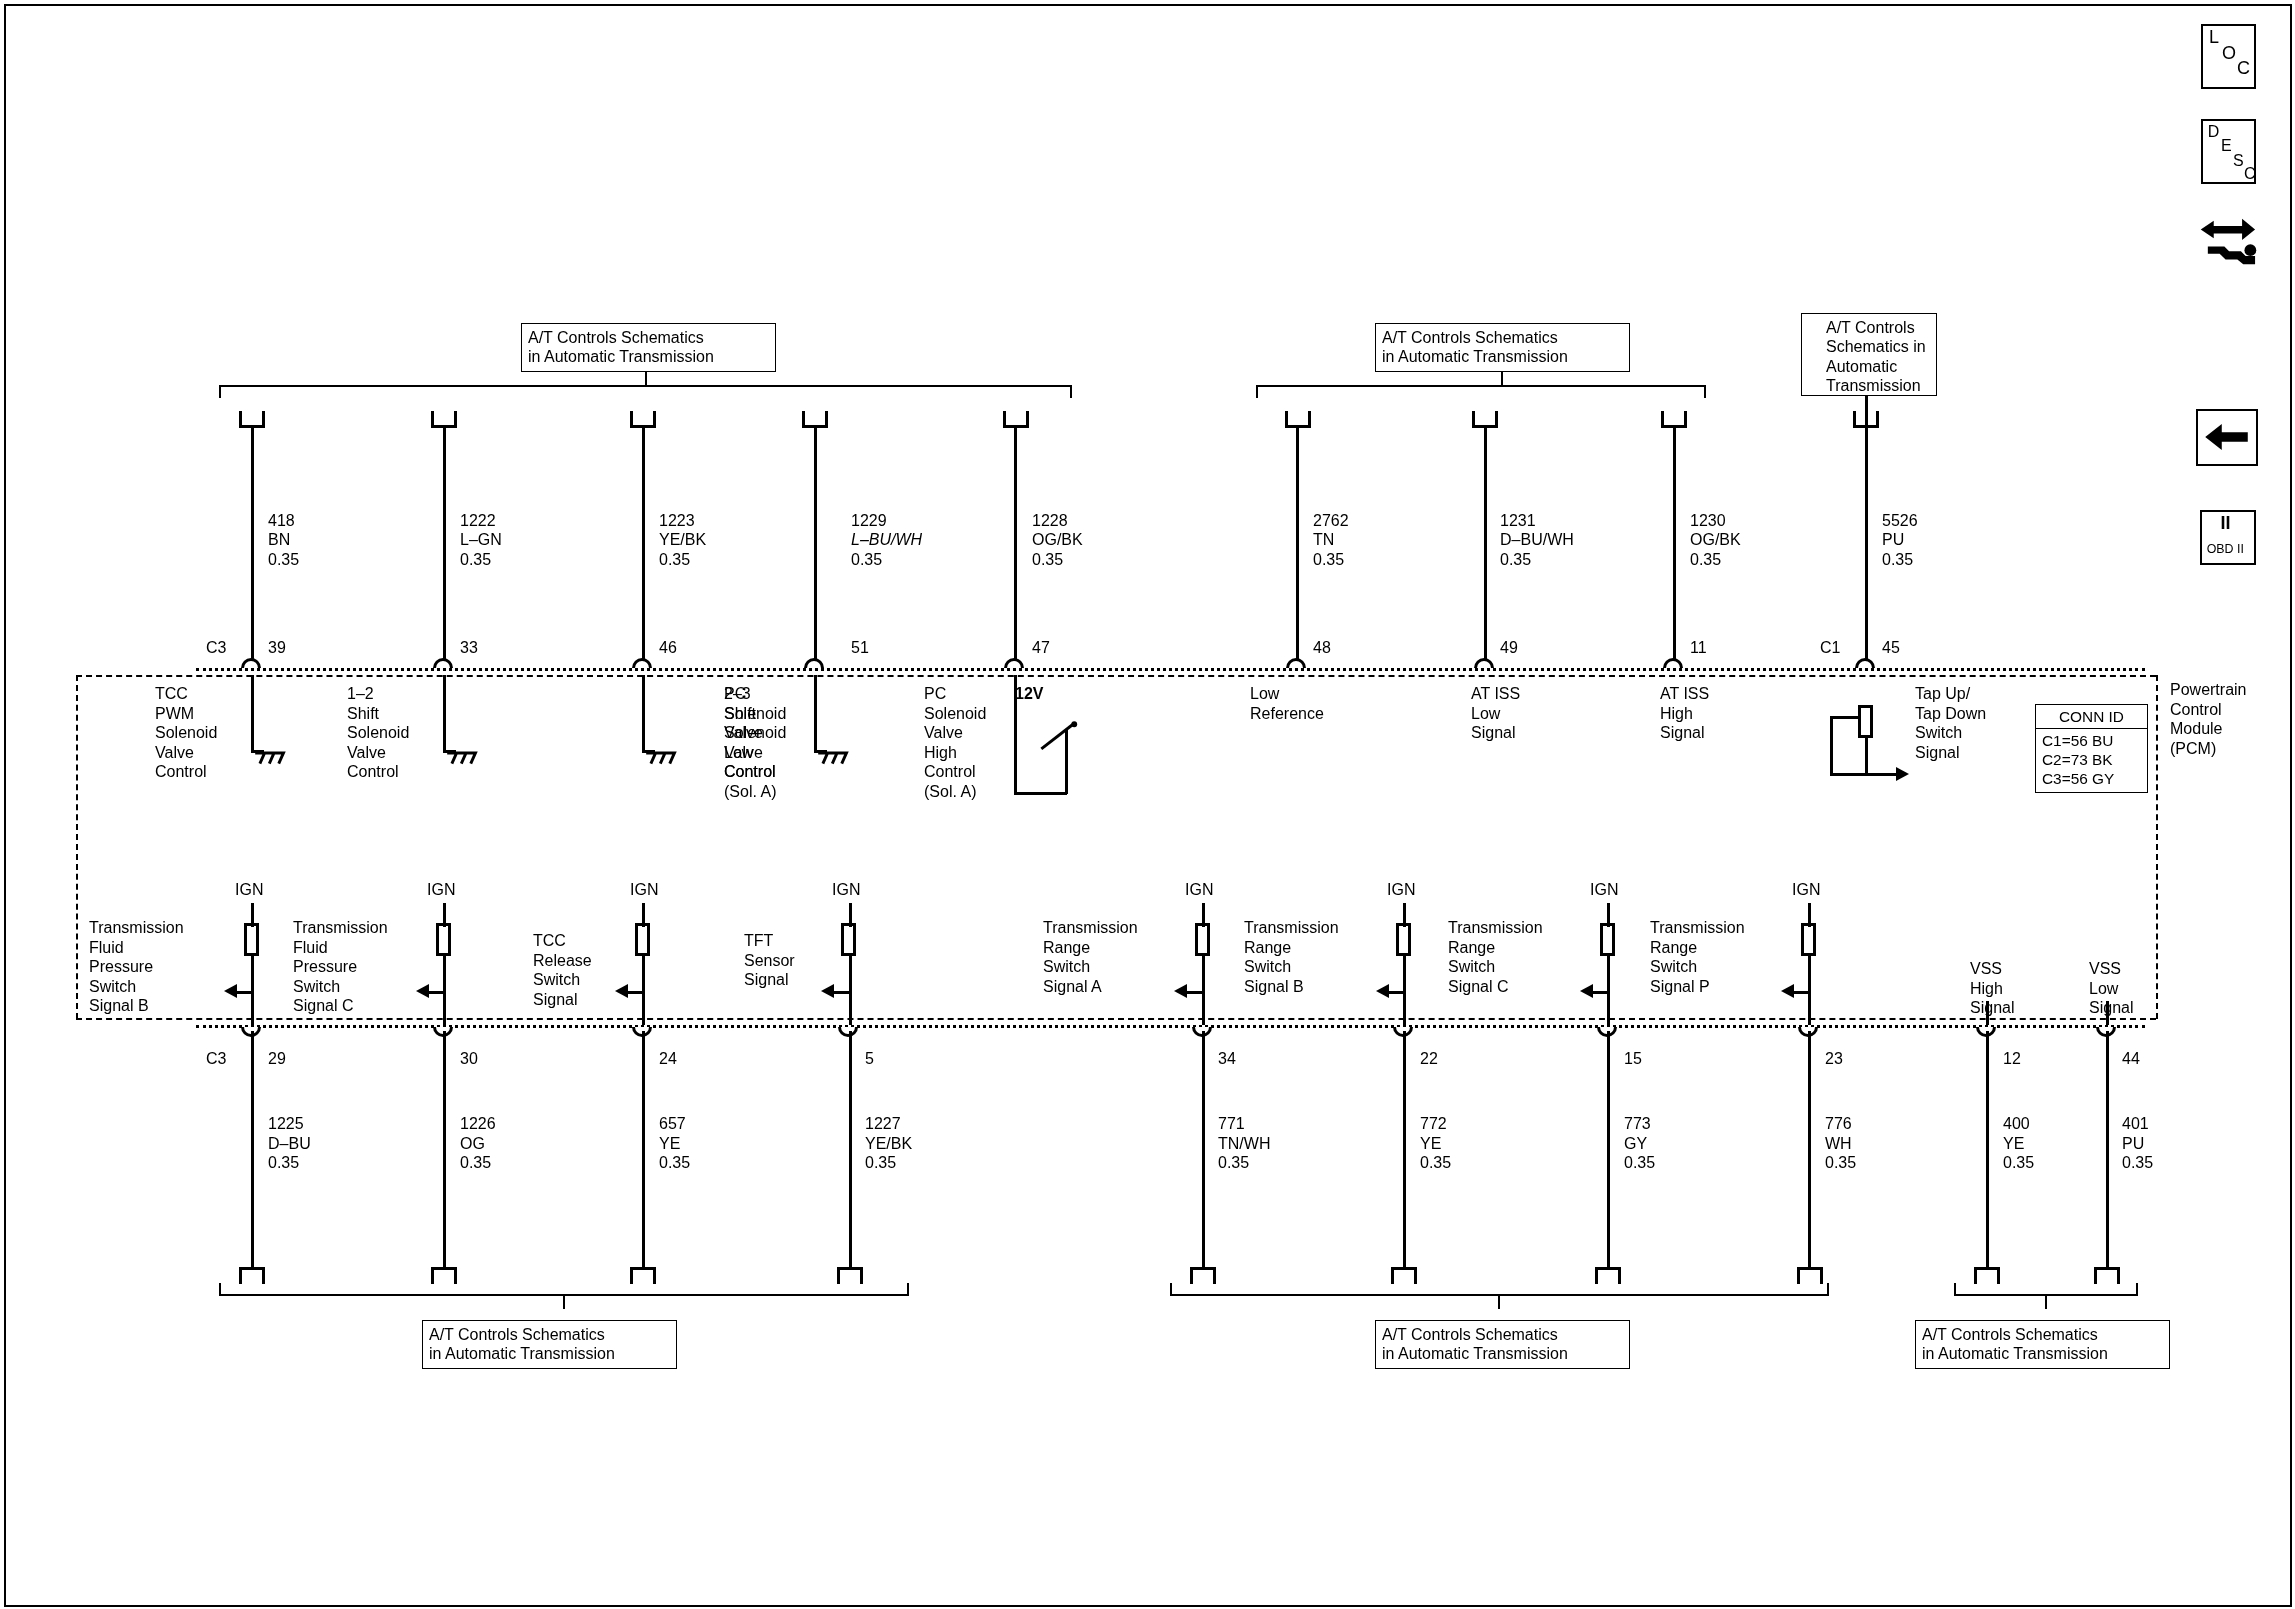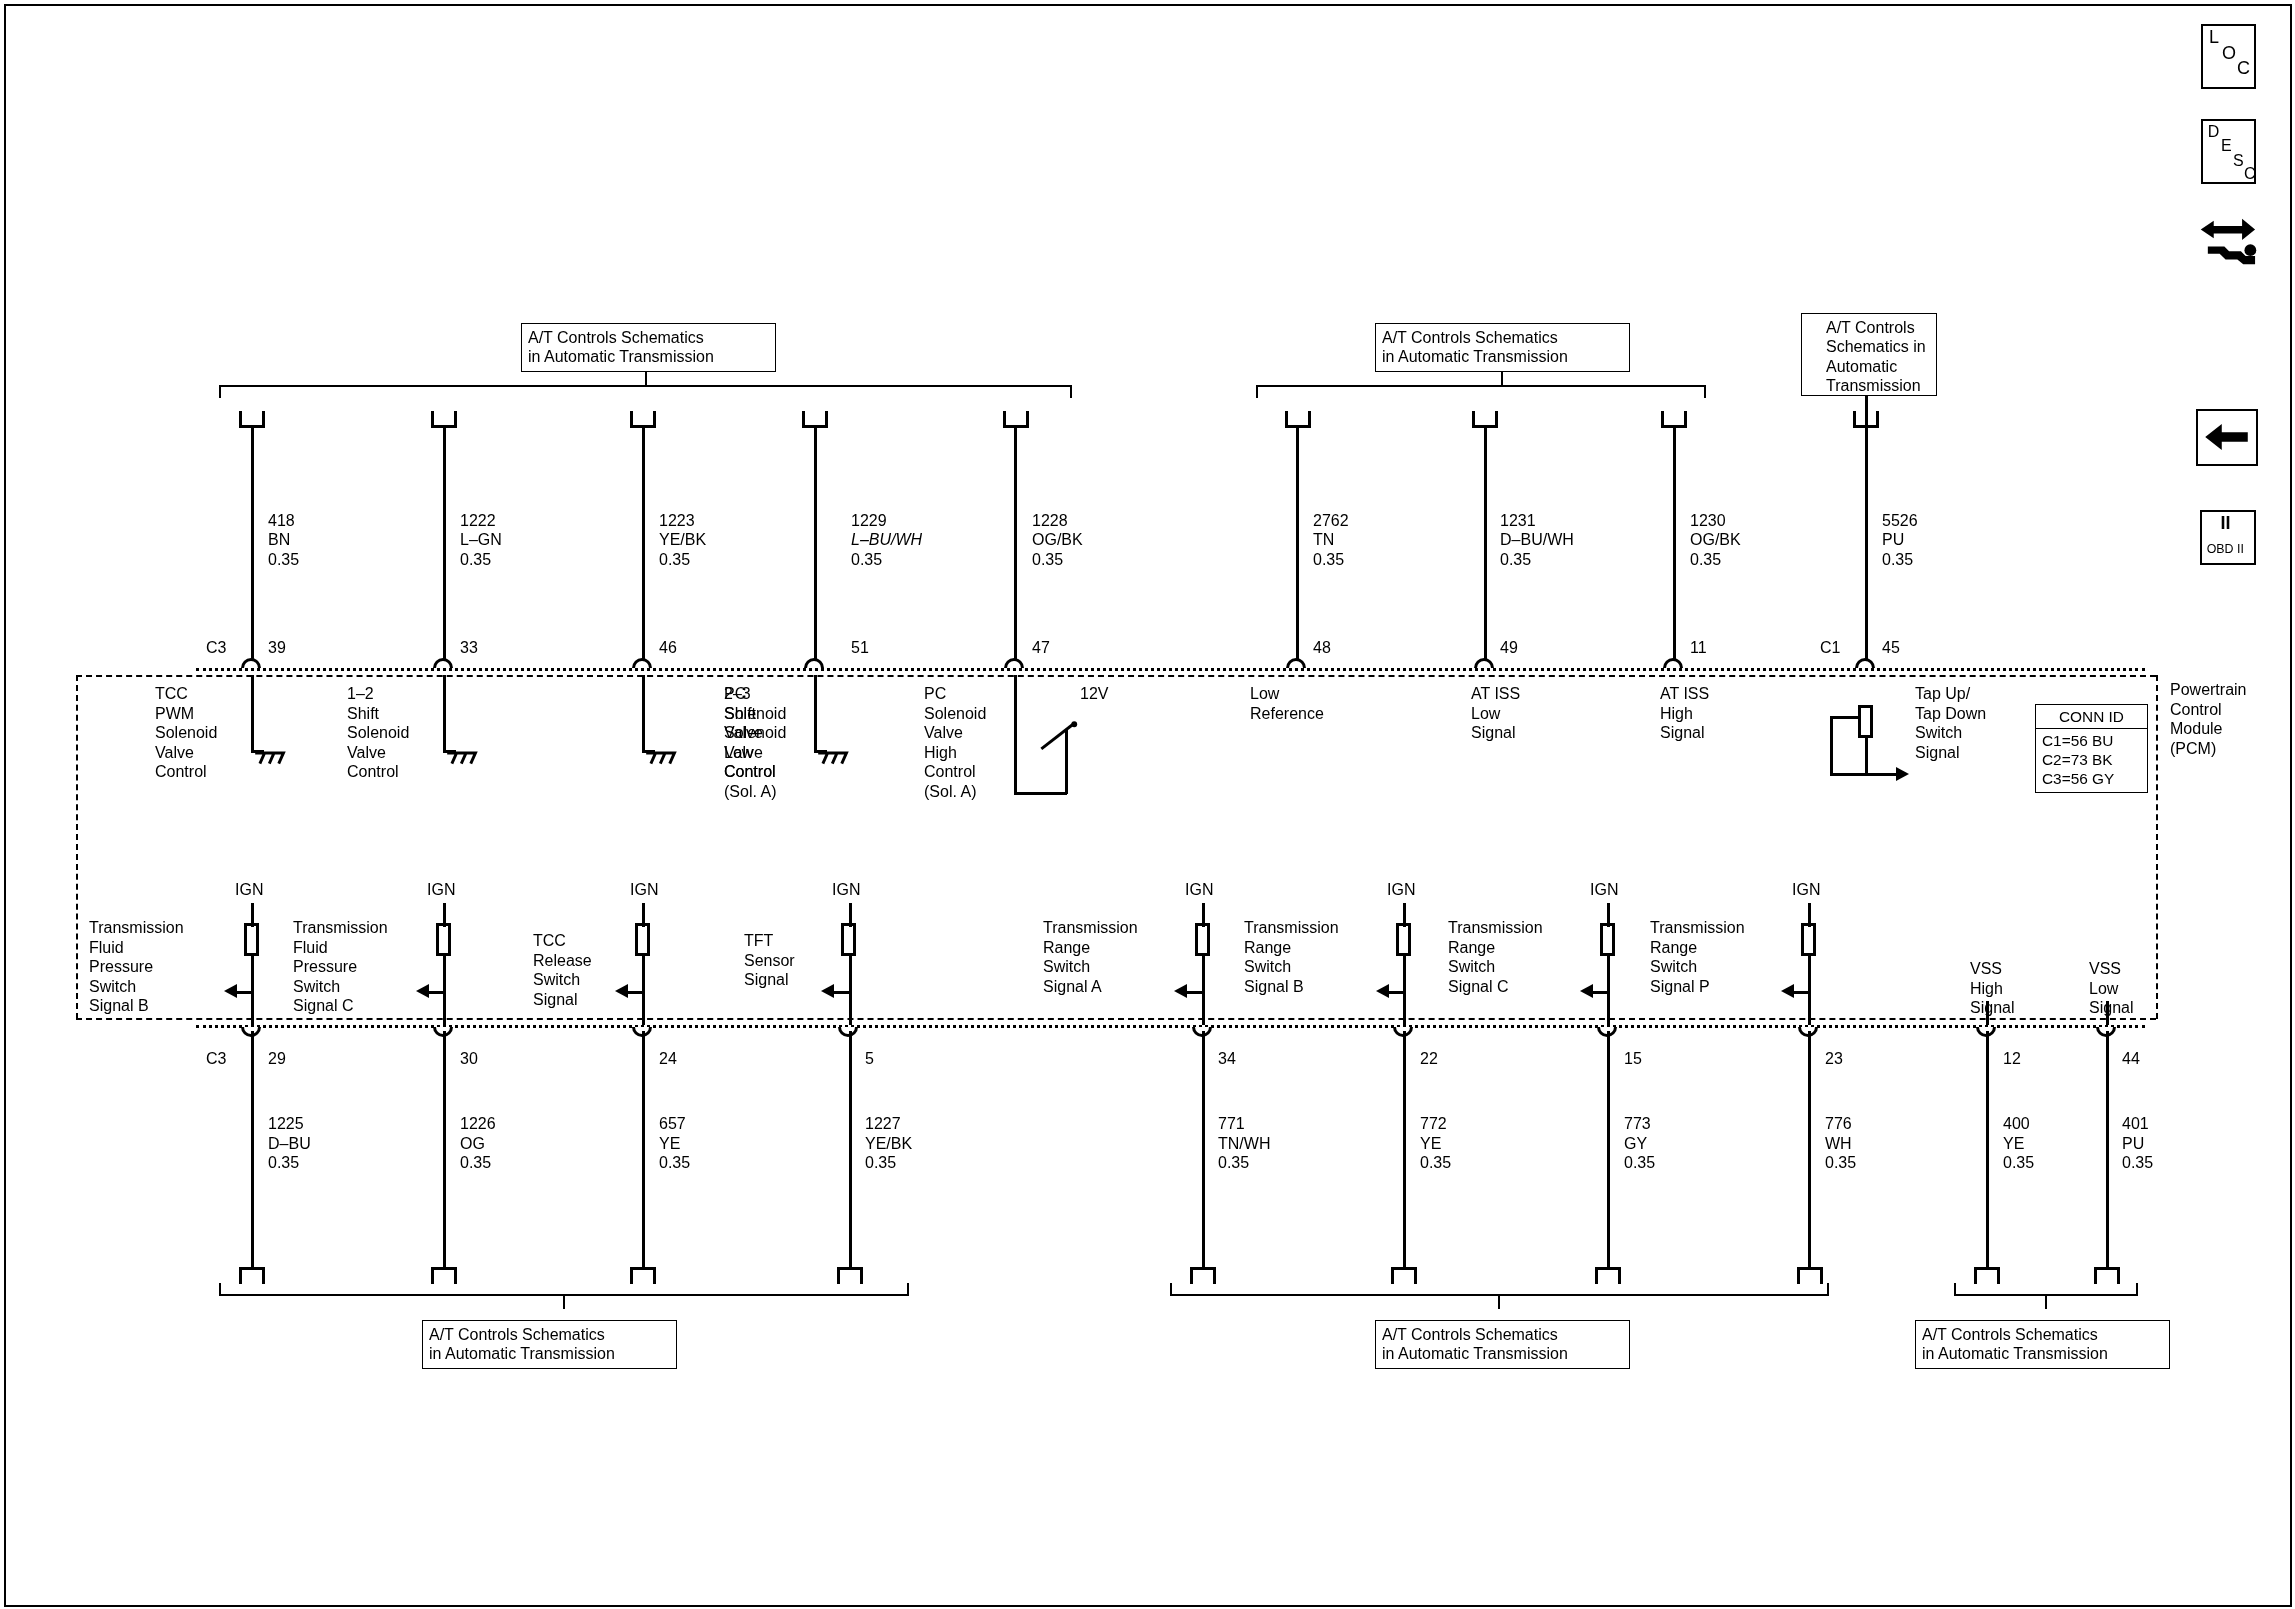--- a/index.html
+++ b/index.html
@@ -205,21 +205,21 @@
   <div class="tx" style="left:1032px; top:530px;">OG/BK</div>
   <div class="tx" style="left:1032px; top:550px;">0.35</div>
   <div class="tx" style="left:1032px; top:638px;">47</div>
   <div class="pin" style="left:1004px; top:658px;"></div>
   <div class="tx" style="left:924px; top:684px;">PC
 Solenoid
 Valve
 High
 Control
 (Sol. A)</div>
-  <div class="tx" style="left:1080px; top:684px;">12V</div>
+  <div class="tx" style="left:1015px; top:684px;font-weight:bold;">12V</div>
 
   <div class="vline" style="left:1014px; top:675px; height:119px;"></div>
   <div class="hline" style="left:1014px; top:792px; width:53px;"></div>
   <div class="vline" style="left:1065px; top:730px; height:64px;"></div>
   <div style="position:absolute; left:1039px; top:718px;">
     <svg width="47" height="36" viewBox="0 0 80 60">
         <path d="M4 52 L58 10" stroke="#000" stroke-width="5" fill="none"></path>
         <circle cx="60" cy="10" r="5" fill="#000"></circle>
       </svg>
   </div>

